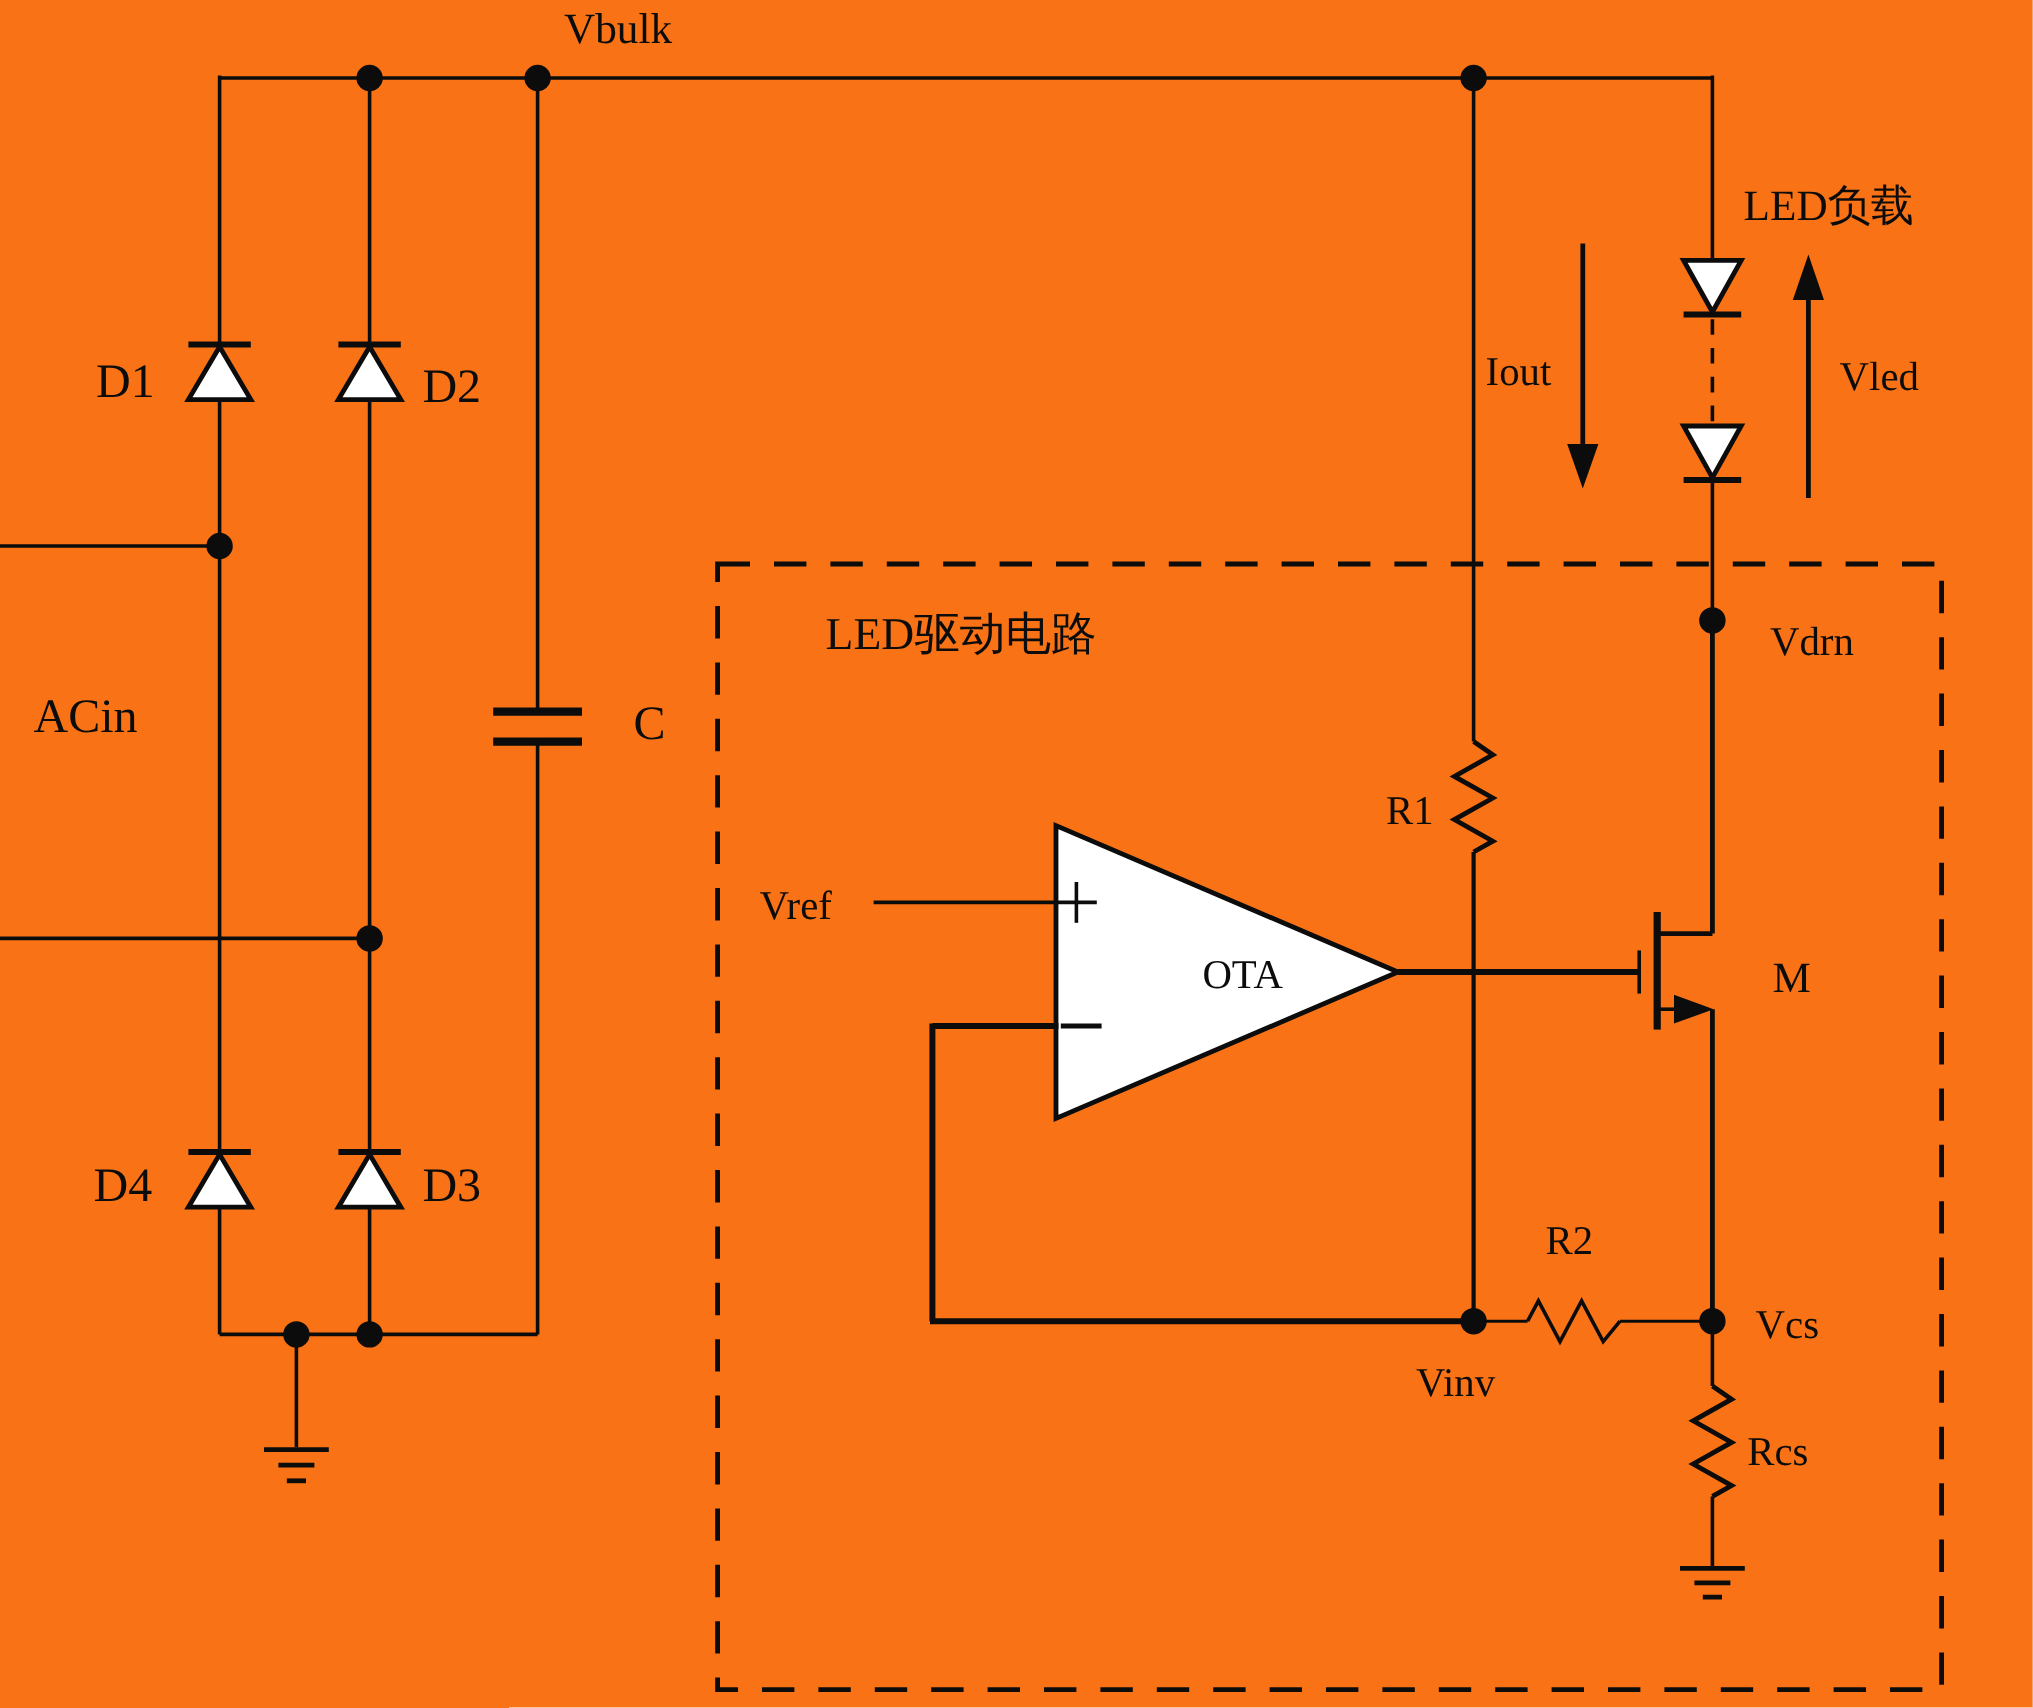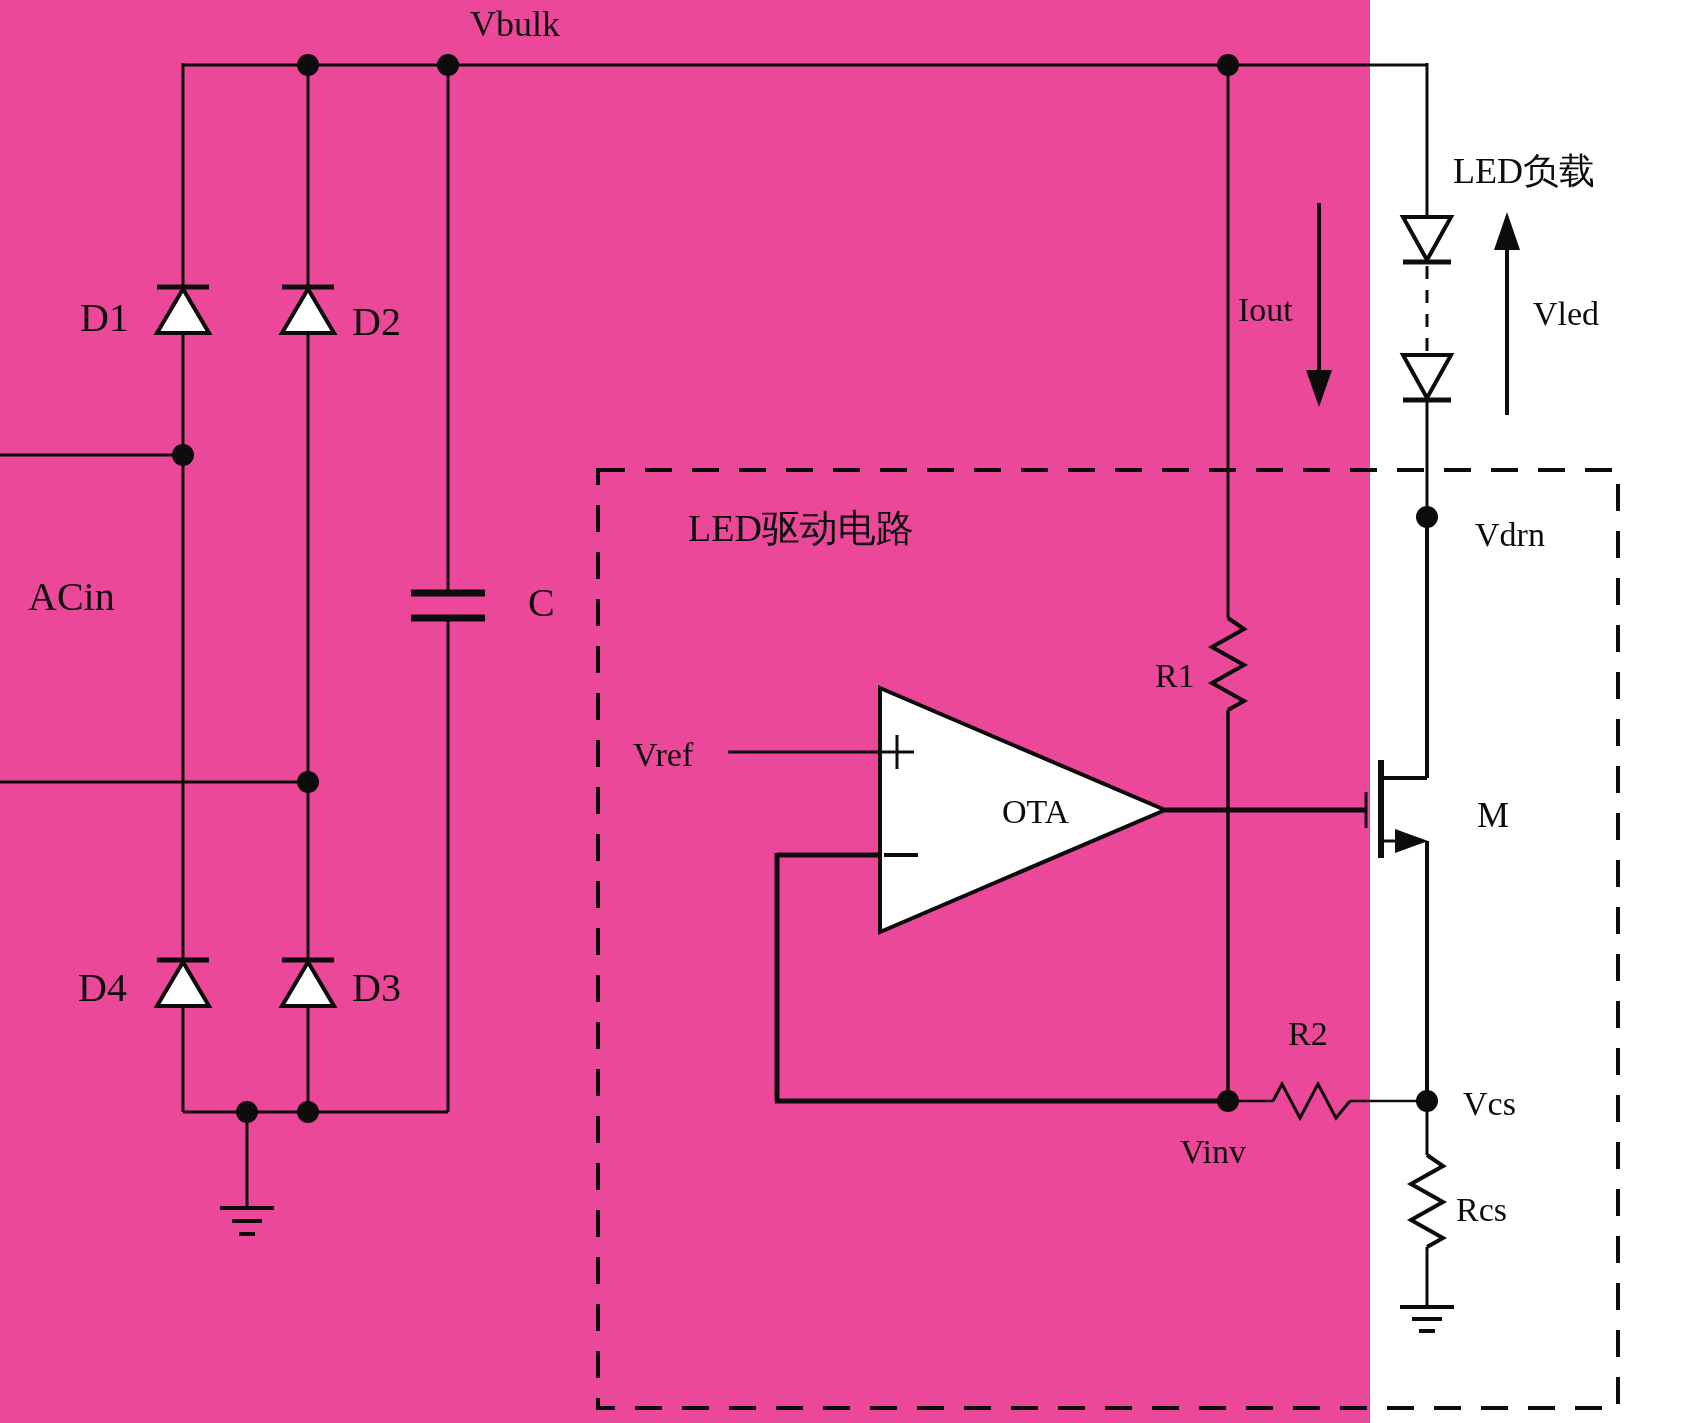--- a/index.html
+++ b/index.html
@@ -1,20 +1,20 @@
 <!DOCTYPE html>
 <html><head>
 <meta charset="utf-8">
 <style>
   html, body { margin: 0; padding: 0; background: #ffffff; }
   .canvas {
     position: relative;
-    width: 1370px;
+    width: 1694px;
     height: 1423px;
-    background: #ec4899;
+    background: #f97316;
     font-family: "Liberation Serif", "DejaVu Serif", serif;
   }
   svg { display: block; }
   text {
     fill: #0c0c0c;
     font-family: "Liberation Serif", "DejaVu Serif", serif;
   }
   .wire   { stroke: #0c0c0c; fill: none; }
   .shape  { stroke: #0c0c0c; fill: #ffffff; }
   .solid  { stroke: none; fill: #0c0c0c; }

